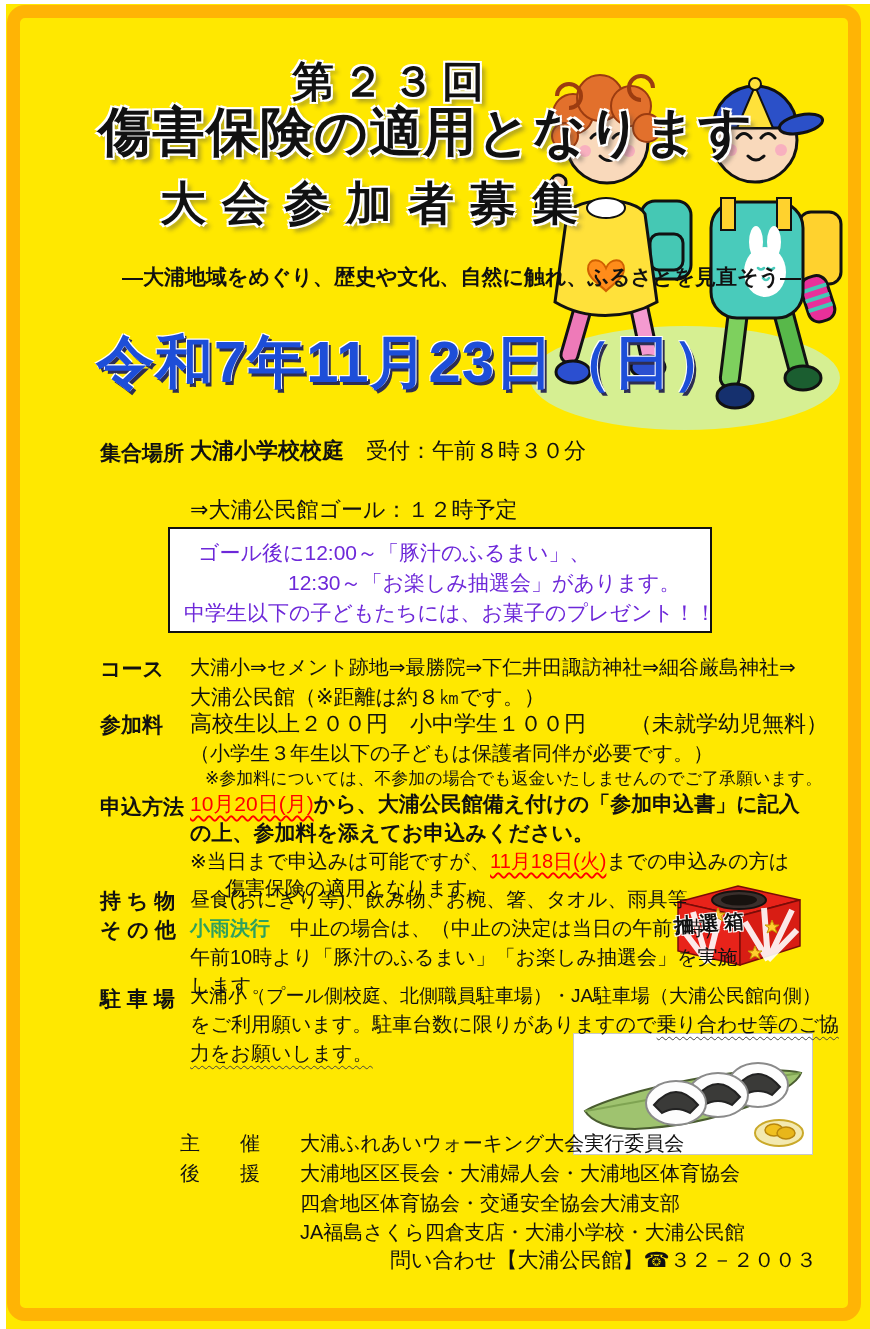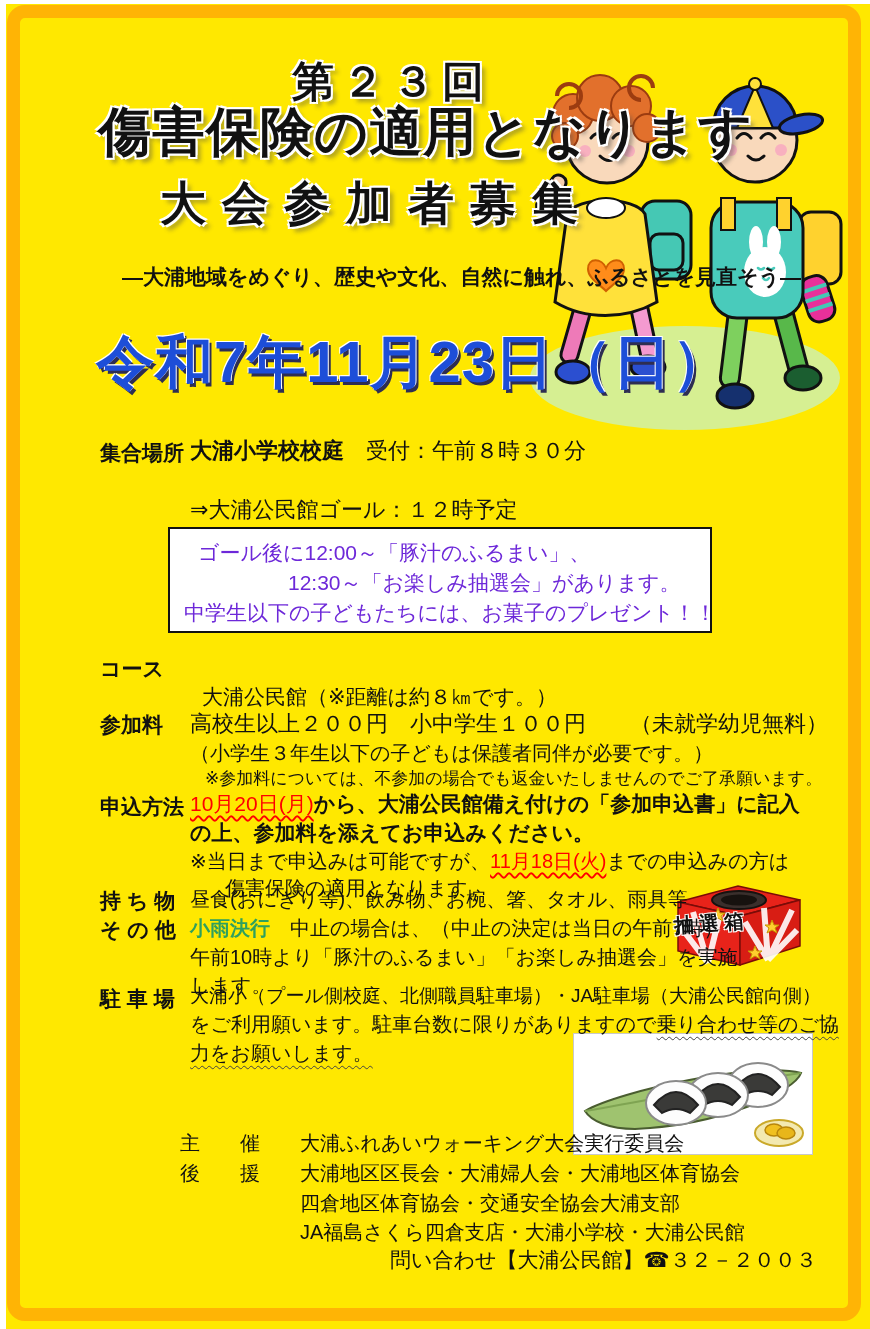--- a/index.html
+++ b/index.html
@@ -123,21 +123,22 @@
   </div>
   <div class="t" style="left:190px;top:497px;font-size:22px;">⇒大浦公民館ゴール：１２時予定</div>
 
   <div class="notice-box">
     <div class="t" style="left:28px;top:11px;">ゴール後に12:00～「豚汁のふるまい」、</div>
     <div class="t" style="left:118px;top:41px;">12:30～「お楽しみ抽選会」があります。</div>
     <div class="t" style="left:14px;top:71px;">中学生以下の子どもたちには、お菓子のプレゼント！！</div>
   </div>
 
   <div class="t b" style="left:100px;top:656px;font-size:21px;">コース</div>
-  <div class="t" style="left:202px;top:684px;font-size:21px;">大浦公民館（※距離は約８㎞です。）</div>
+  <div class="t" style="left:190px;top:655px;font-size:20px;">大浦小⇒セメント跡地⇒最勝院⇒下仁井田諏訪神社⇒細谷厳島神社⇒</div>
+  <div class="t" style="left:190px;top:684px;font-size:21px;">大浦公民館（※距離は約８㎞です。）</div>
 
   <div class="t b" style="left:100px;top:712px;font-size:21px;">参加料</div>
   <div class="t" style="left:190px;top:711px;font-size:22px;">高校生以上２００円　小中学生１００円　　（未就学幼児無料）</div>
   <div class="t" style="left:190px;top:741px;font-size:20px;">（小学生３年生以下の子どもは保護者同伴が必要です。）</div>
   <div class="t" style="left:205px;top:769px;font-size:17px;">※参加料については、不参加の場合でも返金いたしませんのでご了承願います。</div>
 
   <div class="t b" style="left:100px;top:794px;font-size:21px;">申込方法</div>
   <div class="t b" style="left:190px;top:791px;font-size:21px;">
     <span class="red-wavy">10月20日(月)</span><span>から、大浦公民館備え付けの「参加申込書」に記入</span>
   </div>

